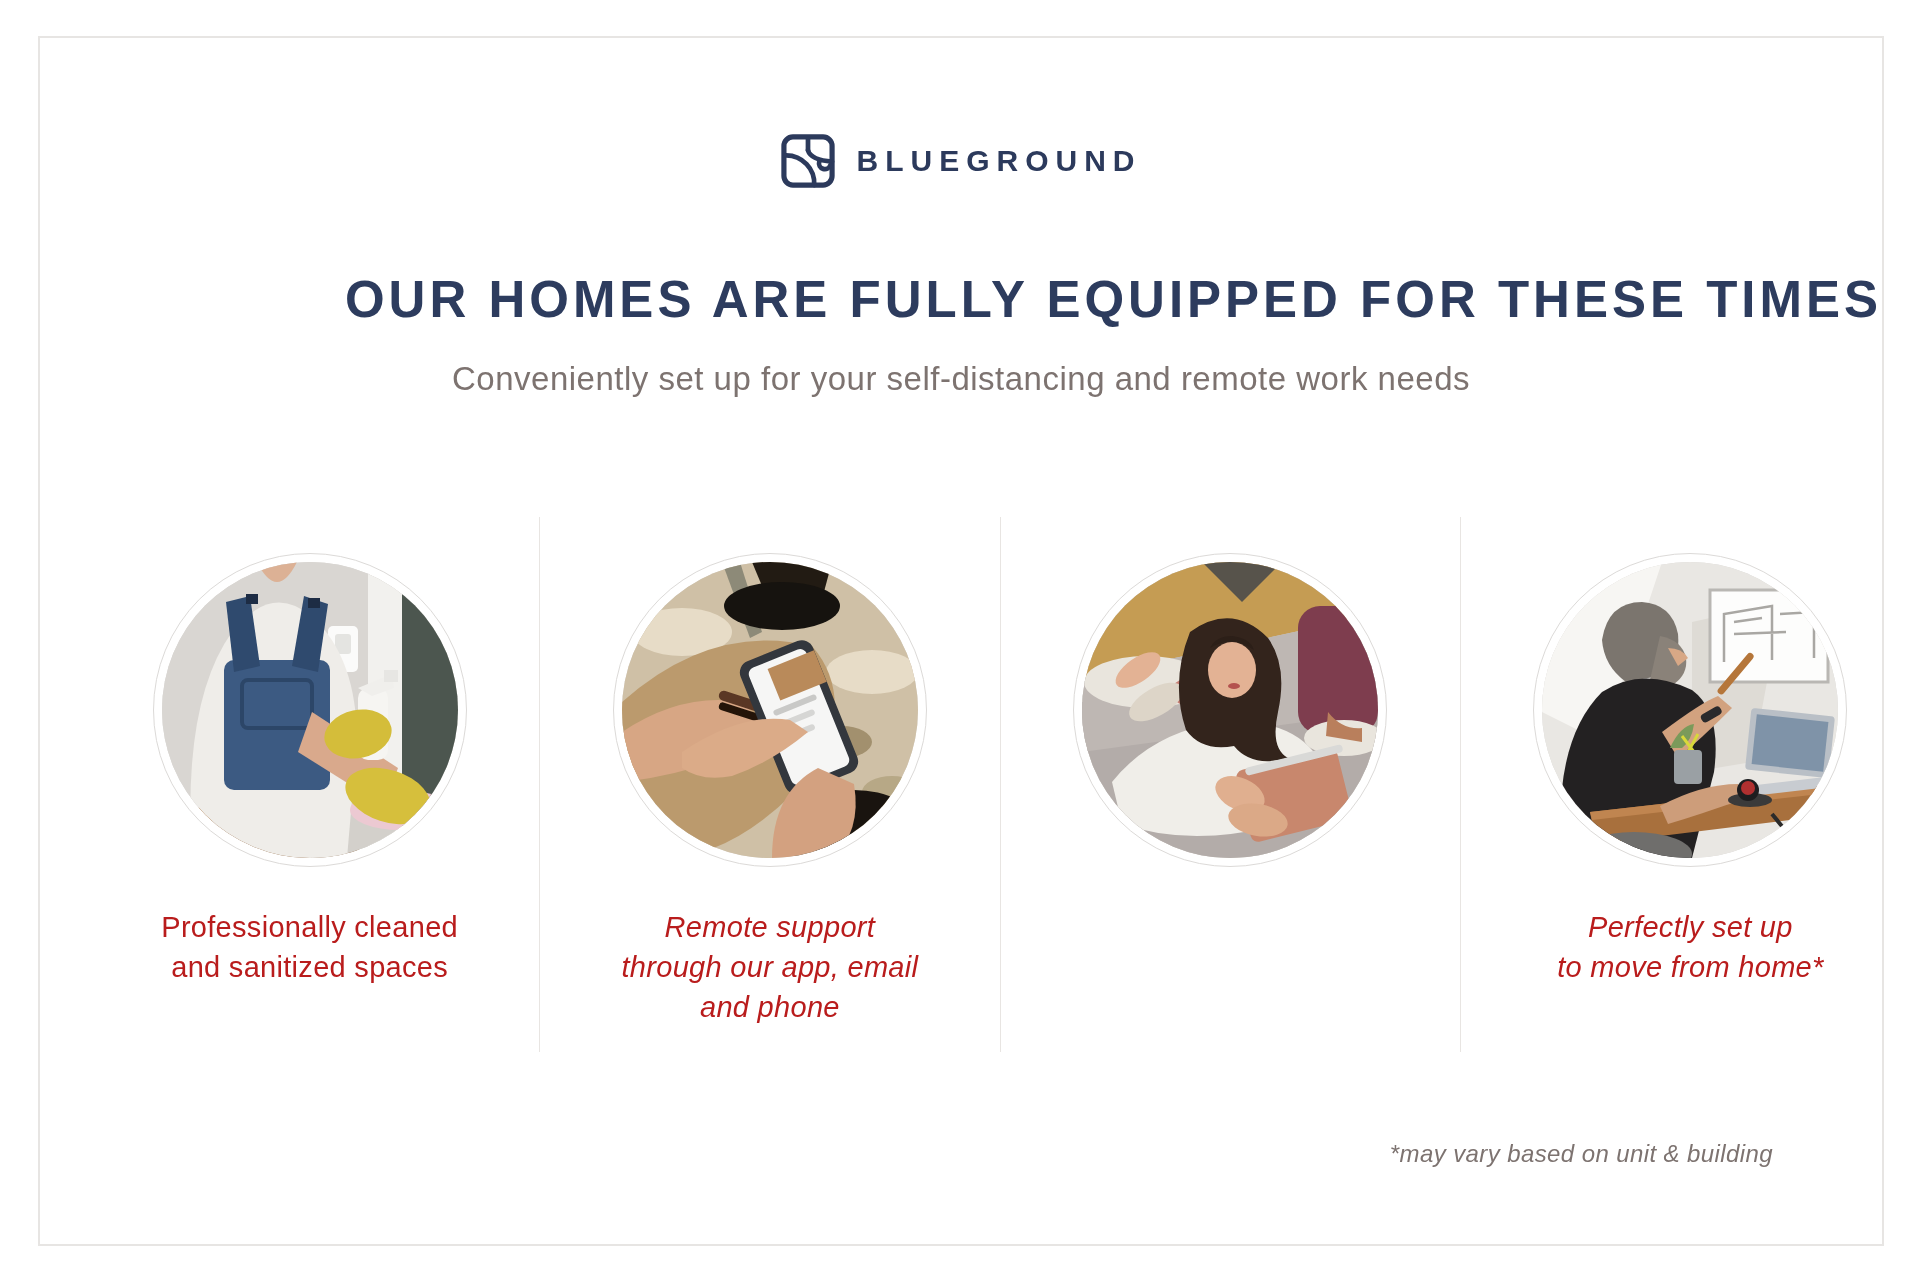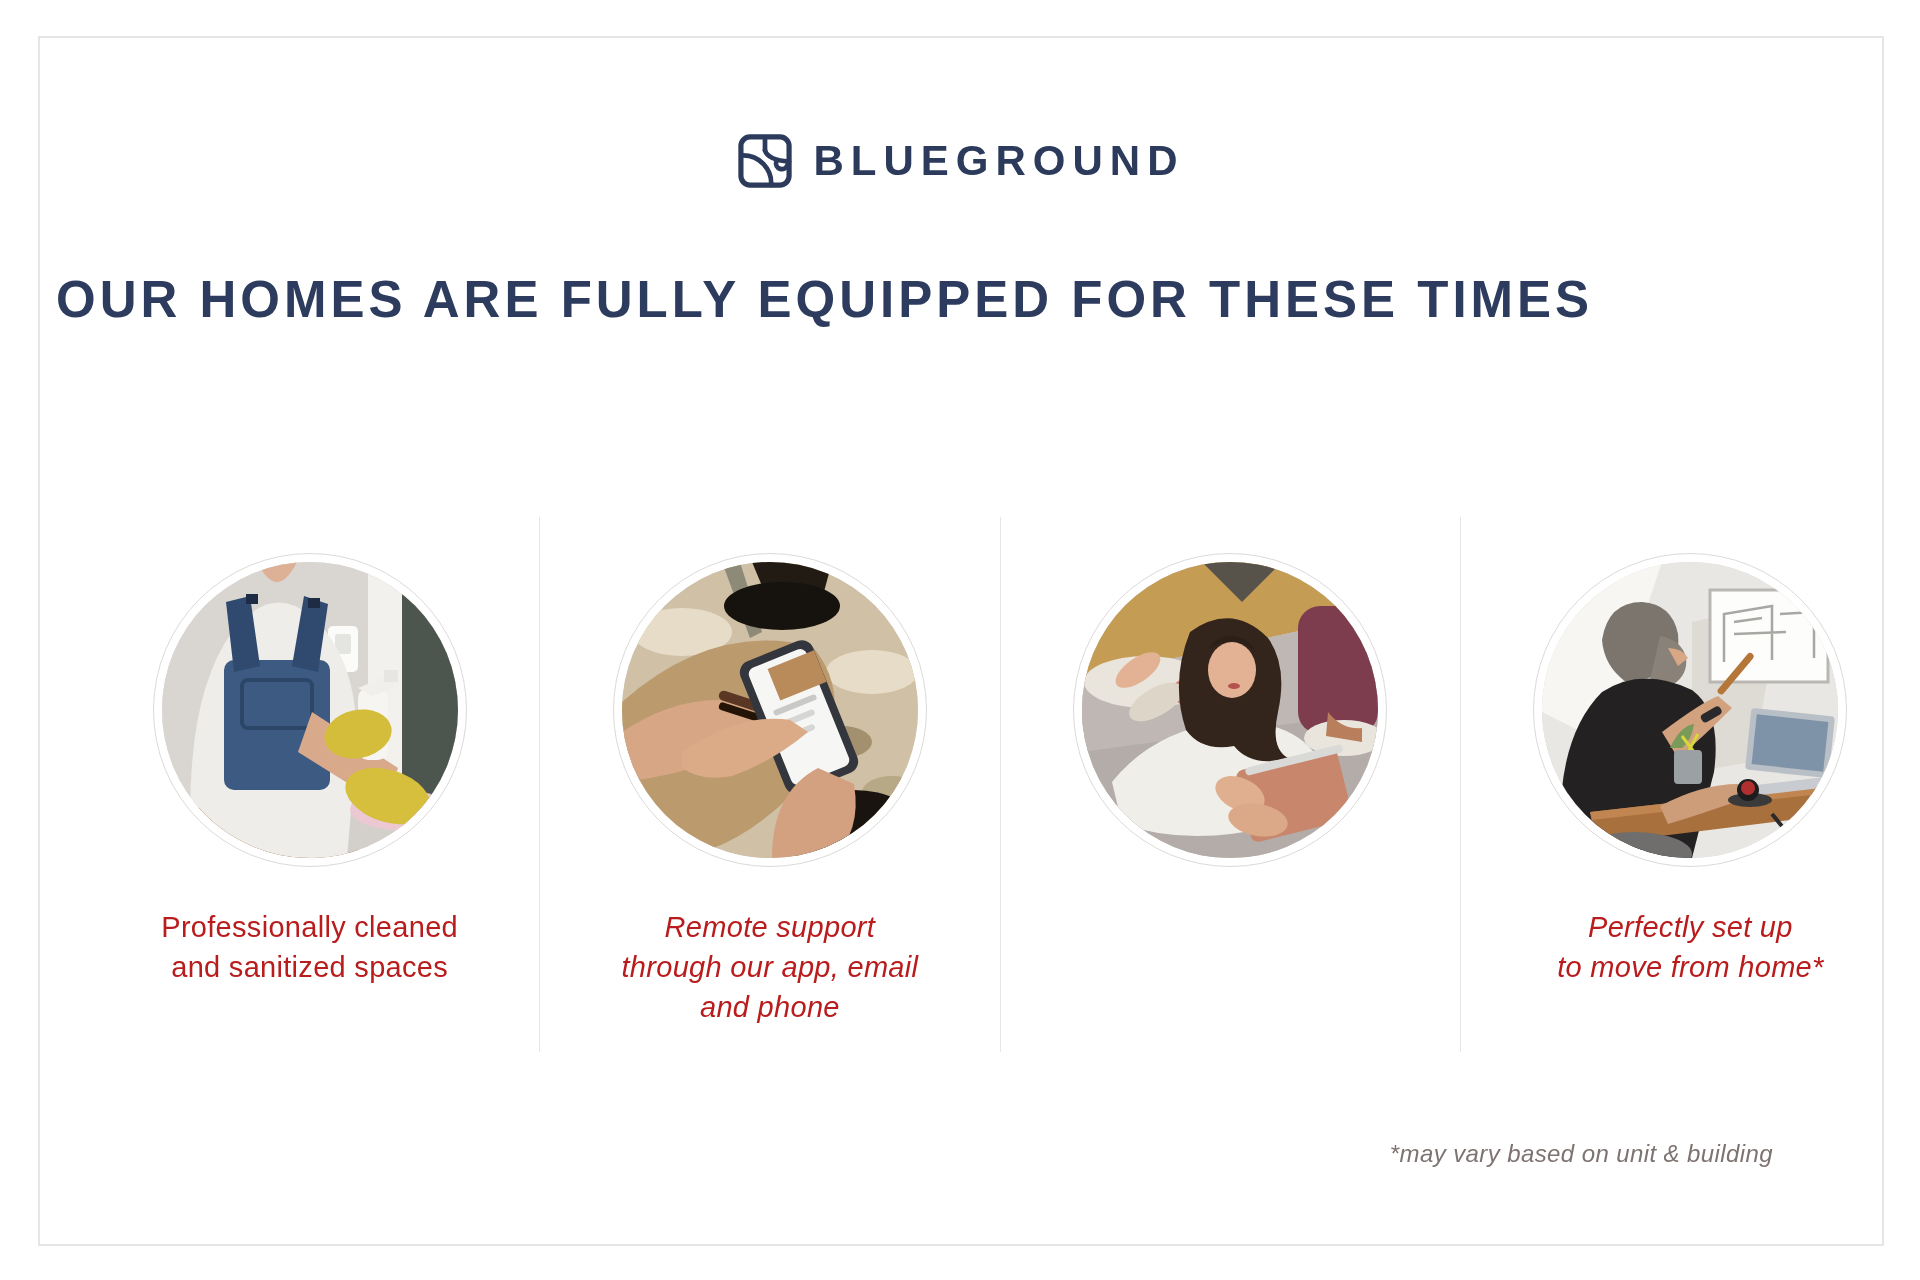--- a/index.html
+++ b/index.html
@@ -11,28 +11,27 @@
     position:absolute;left:38px;top:36px;width:1842px;height:1206px;
     border:2px solid #e7e5e3;background:#ffffff;
   }
   
   .logo-row{
     position:absolute;top:96px;left:0;width:100%;
     display:flex;justify-content:center;align-items:center;gap:22px;
   }
   .logo-icon{width:54px;height:54px;display:block;}
   .wordmark{
-    font-size:42px;font-weight:bold;letter-spacing:7px;color:#2c3a5c;
+    font-size:30px;font-weight:bold;letter-spacing:7px;color:#2c3a5c;
   }
   
   .title{
     position:absolute;top:232px;left:0;width:100%;margin:0;
-    text-align:left;font-size:51px;font-weight:bold;letter-spacing:4px;
+    text-align:right;font-size:51px;font-weight:bold;letter-spacing:4px;
     color:#2d3c5e;
-    padding-left:16px;
   }
   .subtitle{
     position:absolute;top:322px;left:0;width:100%;
     text-align:center;font-size:33px;font-weight:normal;color:#7d7370;
     letter-spacing:0.5px;
   }
   
   .features{
     position:absolute;top:479px;left:40px;width:1840px;height:535px;
     display:flex;
@@ -68,20 +67,21 @@
       <rect x="2.6" y="2.6" width="42.8" height="42.8" rx="8" stroke-width="4.6"></rect>
       <path d="M24 4.5 L24 14.5"></path>
       <path d="M24 14.5 Q26.5 23 45.4 24.5"></path>
       <path d="M4.6 19 A25 25 0 0 1 29.5 45.4"></path>
       <path d="M34 24.5 A5.2 5.2 0 0 0 44 27.5"></path>
     </svg>
     <span class="wordmark">BLUEGROUND</span>
   </div>
 
   <h1 class="title">OUR HOMES ARE FULLY EQUIPPED FOR THESE TIMES</h1>
+  <div class="subtitle">Conveniently set up for your self-distancing and remote work needs</div>
 
   <div class="features">
 
     <div class="feature">
       <div class="circle-ring">
         <div class="photo">
           <svg width="296" height="296" viewBox="0 0 296 296">
             <rect width="296" height="296" fill="#d9d6d2"></rect>
             <rect x="240" y="0" width="56" height="296" fill="#4c564f"></rect>
             <rect x="206" y="0" width="34" height="296" fill="#f2f1ee"></rect>

